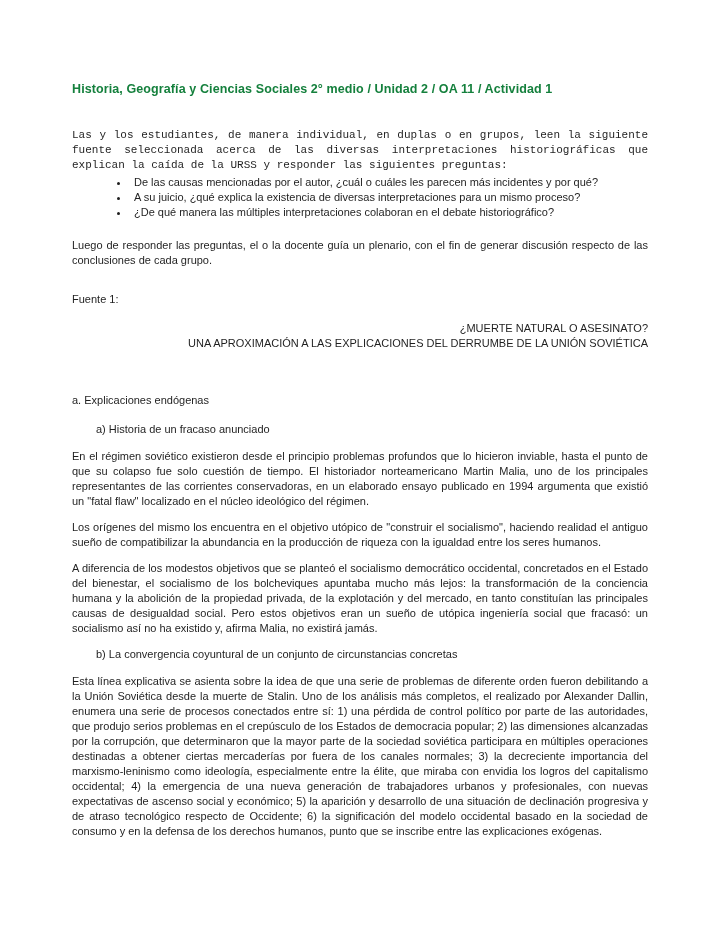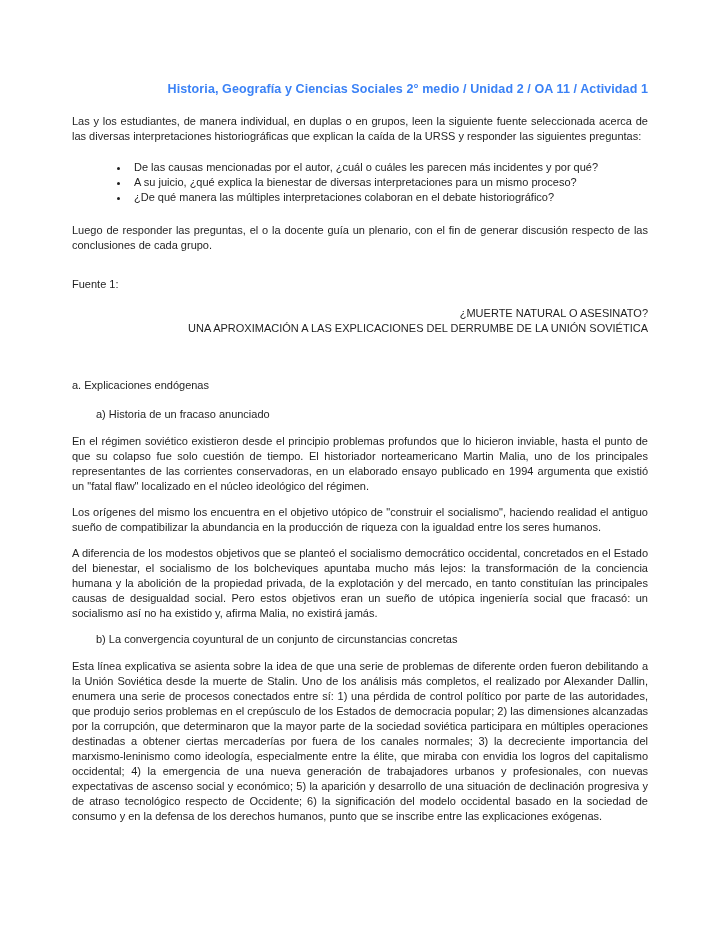--- a/index.html
+++ b/index.html
@@ -9,33 +9,33 @@
     font-family: "Liberation Sans", sans-serif;
     color: #1f1f1f;
     overflow: hidden;
   }
   .page {
     width: 720px;
     height: 932px;
     padding: 82px 72px 40px 72px;
   }
   .doc-title {
-    color: #3b82f6;
+    color: #15803d;
     font-size: 12.5px;
     font-weight: bold;
-    text-align: right;
-    margin-bottom: 18px;
+    text-align: left;
+    margin-bottom: 32px;
     letter-spacing: 0.1px;
   }
   p, li, .label-line {
     font-size: 11px;
     line-height: 15px;
   }
   p.justified { text-align: justify; }
-  .intro-paragraph { margin-bottom: 16px; }
+  .intro-paragraph { margin-bottom: 2px; font-family: Liberation Mono, monospace; }
   ul.question-list {
     list-style: disc;
     padding-left: 58px;
     margin: 2px 0 18px 0;
     text-align: justify;
   }
   ul.question-list li { padding-left: 4px; }
   .closing-paragraph { margin-bottom: 24px; }
   .source-label { margin-bottom: 14px; }
   .source-heading {
@@ -57,21 +57,21 @@
 <body>
 
 <div class="page">
 
   <div class="doc-title">Historia, Geografía y Ciencias Sociales 2° medio / Unidad 2 / OA 11 / Actividad 1</div>
 
   <p class="justified intro-paragraph">Las y los estudiantes, de manera individual, en duplas o en grupos, leen la siguiente fuente seleccionada acerca de las diversas interpretaciones historiográficas que explican la caída de la URSS y responder las siguientes preguntas:</p>
 
   <ul class="question-list">
     <li>De las causas mencionadas por el autor, ¿cuál o cuáles les parecen más incidentes y por qué?</li>
-    <li>A su juicio, ¿qué explica la bienestar de diversas interpretaciones para un mismo proceso?</li>
+    <li>A su juicio, ¿qué explica la existencia de diversas interpretaciones para un mismo proceso?</li>
     <li>¿De qué manera las múltiples interpretaciones colaboran en el debate historiográfico?</li>
   </ul>
 
   <p class="justified closing-paragraph">Luego de responder las preguntas, el o la docente guía un plenario, con el fin de generar discusión respecto de las conclusiones de cada grupo.</p>
 
   <p class="label-line source-label">Fuente 1:</p>
 
   <div class="source-heading">
     <div>¿MUERTE NATURAL O ASESINATO?</div>
     <div>UNA APROXIMACIÓN A LAS EXPLICACIONES DEL DERRUMBE DE LA UNIÓN SOVIÉTICA</div>

